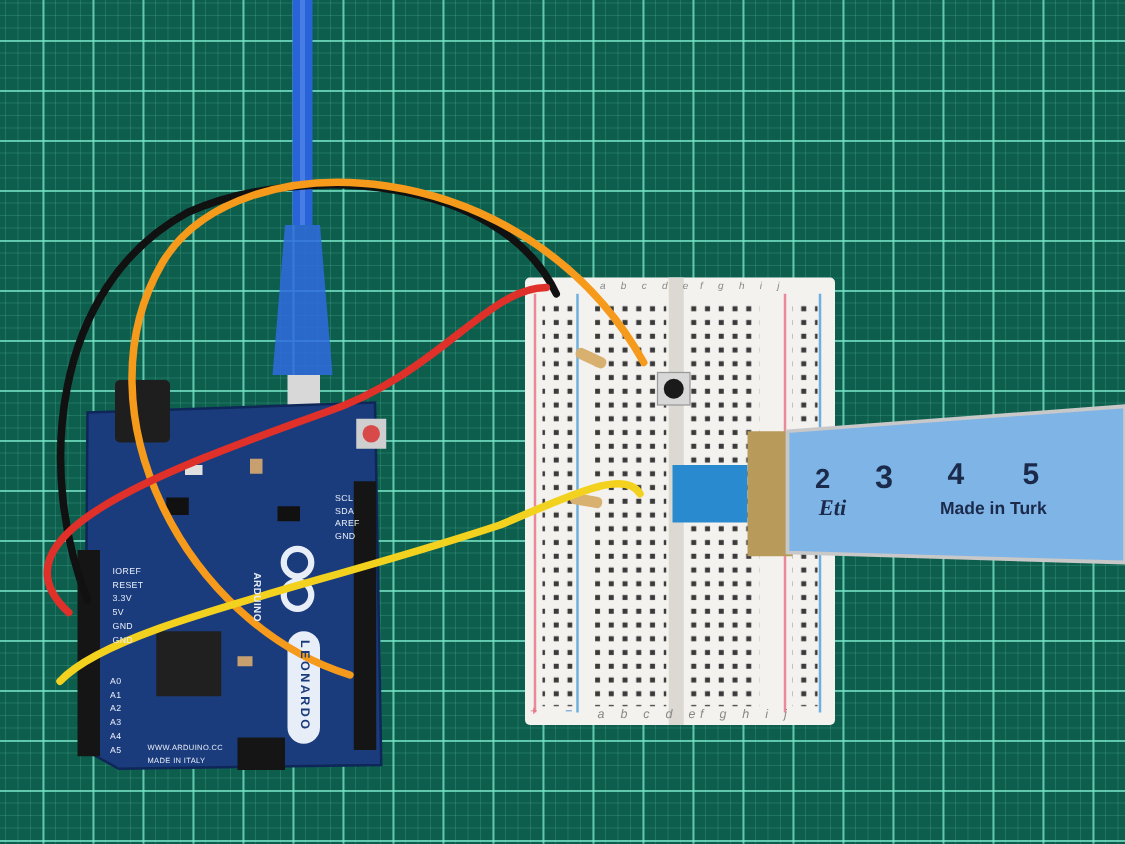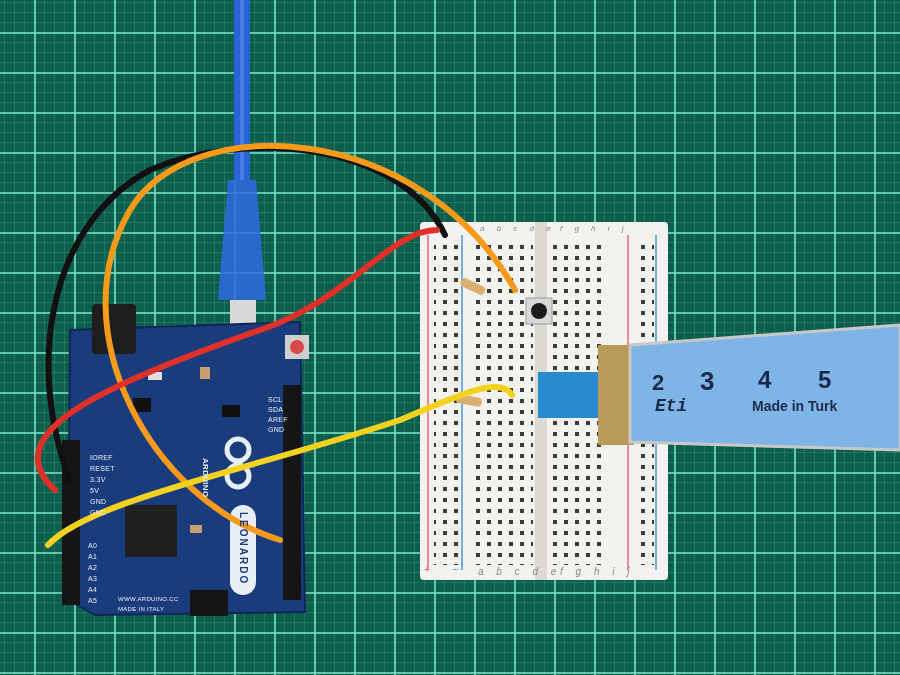--- a/index.html
+++ b/index.html
@@ -138,16 +138,16 @@
   <div class="bb-letters" style="left:560px;top:566px;">f g h i j</div>
   <div class="bb-letters" style="left:480px;top:224px;font-size:8px;">a b c d e</div>
   <div class="bb-letters" style="left:560px;top:224px;font-size:8px;">f g h i j</div>
   <div class="bb-letters" style="left:424px;top:564px;color:#e06a7a;">+</div>
   <div class="bb-letters" style="left:452px;top:564px;color:#4a90d0;">−</div>
 
   <div class="tape-text" style="left:652px;top:370px;font-size:22px;">2</div>
   <div class="tape-text" style="left:700px;top:366px;font-size:26px;">3</div>
   <div class="tape-text" style="left:758px;top:366px;font-size:24px;">4</div>
   <div class="tape-text" style="left:818px;top:366px;font-size:24px;">5</div>
-  <div class="tape-text" style="left:655px;top:396px;font-size:18px;font-style:italic;font-family:Liberation Mono, monospace;">Eti</div>
+  <div class="tape-text" style="left:655px;top:396px;font-size:18px;font-style:italic;font-family:Liberation Serif, serif;">Eti</div>
   <div class="tape-text" style="left:752px;top:398px;font-size:14px;text-align:center;">Made in Turk</div>
 
 </div>
 
 </body></html>

